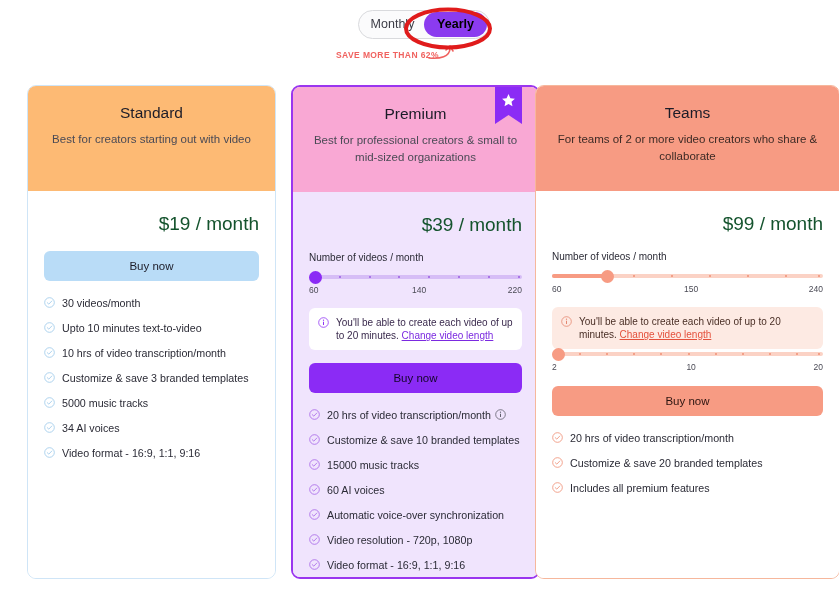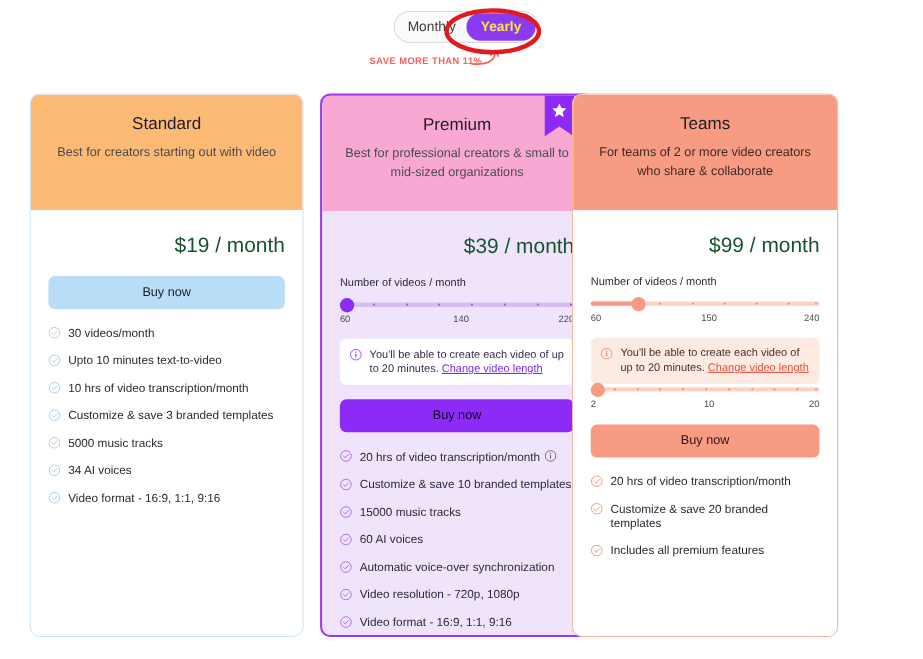--- a/index.html
+++ b/index.html
@@ -17,42 +17,42 @@
     width: 132px; height: 29px;
     border: 1px solid #d9dadd; border-radius: 15px;
     background: #fbfbfc;
     display: flex; align-items: center; justify-content: space-between;
     padding: 2px;
   }
   .toggle-opt {
     flex: 1; text-align: center; font-size: 12.5px; color: #3c3c46;
     line-height: 25px; height: 25px; border-radius: 13px; cursor: pointer;
   }
-  .toggle-opt.active { background: #8B3BEF; color: #fde047; font-weight: 600; }
+  .toggle-opt.active { background: #8B3BEF; color: #000000; font-weight: 600; }
 
   .save-note {
     position: absolute; left: 336px; top: 50px;
     font-size: 8.5px; letter-spacing: .4px; color: #f0625f; font-weight: 600;
     white-space: nowrap;
   }
   .save-arrow { position: absolute; left: 428px; top: 44px; }
 
   .annot-ellipse { position: absolute; left: 403px; top: 7px; pointer-events: none; }
 
   
   .cards { position: absolute; left: 0; top: 85px; width: 839px; }
 
   .card {
     position: absolute; top: 0;
     border-radius: 9px; overflow: hidden;
     background: #ffffff;
   }
   .card-std   { left: 27px;  width: 249px; height: 494px; border: 1px solid #cfe5f7; }
   .card-prem  { left: 291px; width: 249px; height: 494px; border: 2px solid #9a36ef; }
-  .card-teams { left: 520px; width: 242px; height: 494px; border: 1px solid #f6b79c; }
+  .card-teams { left: 535px; width: 305px; height: 494px; border: 1px solid #f6b79c; }
 
   .card-head { padding: 18px 20px 20px; text-align: center; }
   .card-std   .card-head { background: #fdba74; height: 105px; }
   .card-prem  .card-head { background: #f9a8d4; height: 105px; position: relative; }
   .card-teams .card-head { background: #f79b83; height: 105px; }
 
   .plan-name { font-size: 15.5px; color: #1c1c28; margin-bottom: 9px; font-weight: 400; }
   .plan-desc { font-size: 11.5px; line-height: 17px; color: #4a4a55; }
   .card-teams .plan-desc { color: #3d2a25; }
 
@@ -113,21 +113,21 @@
 </head>
 <body>
 
 <div class="page">
 
   <div class="toggle-wrap">
     <div class="toggle-opt">Monthly</div>
     <div class="toggle-opt active">Yearly</div>
   </div>
 
-  <div class="save-note">SAVE MORE THAN 11%</div>
+  <div class="save-note">SAVE MORE THAN 62%</div>
   <svg class="save-arrow" width="28" height="22" viewBox="0 0 28 22">
     <path d="M1 14 C 12 15, 22 13, 22 4" stroke="#f0625f" stroke-width="1.6" fill="none" stroke-linecap="round"></path>
     <path d="M18 6 L22 2 L25 7" stroke="#f0625f" stroke-width="1.6" fill="none" stroke-linecap="round" stroke-linejoin="round"></path>
   </svg>
 
   <svg class="annot-ellipse" width="90" height="43" viewBox="0 0 90 43">
     <ellipse cx="45" cy="21.5" rx="42" ry="19" fill="none" stroke="#e01b1b" stroke-width="4"></ellipse>
   </svg>
 
   <div class="cards">

